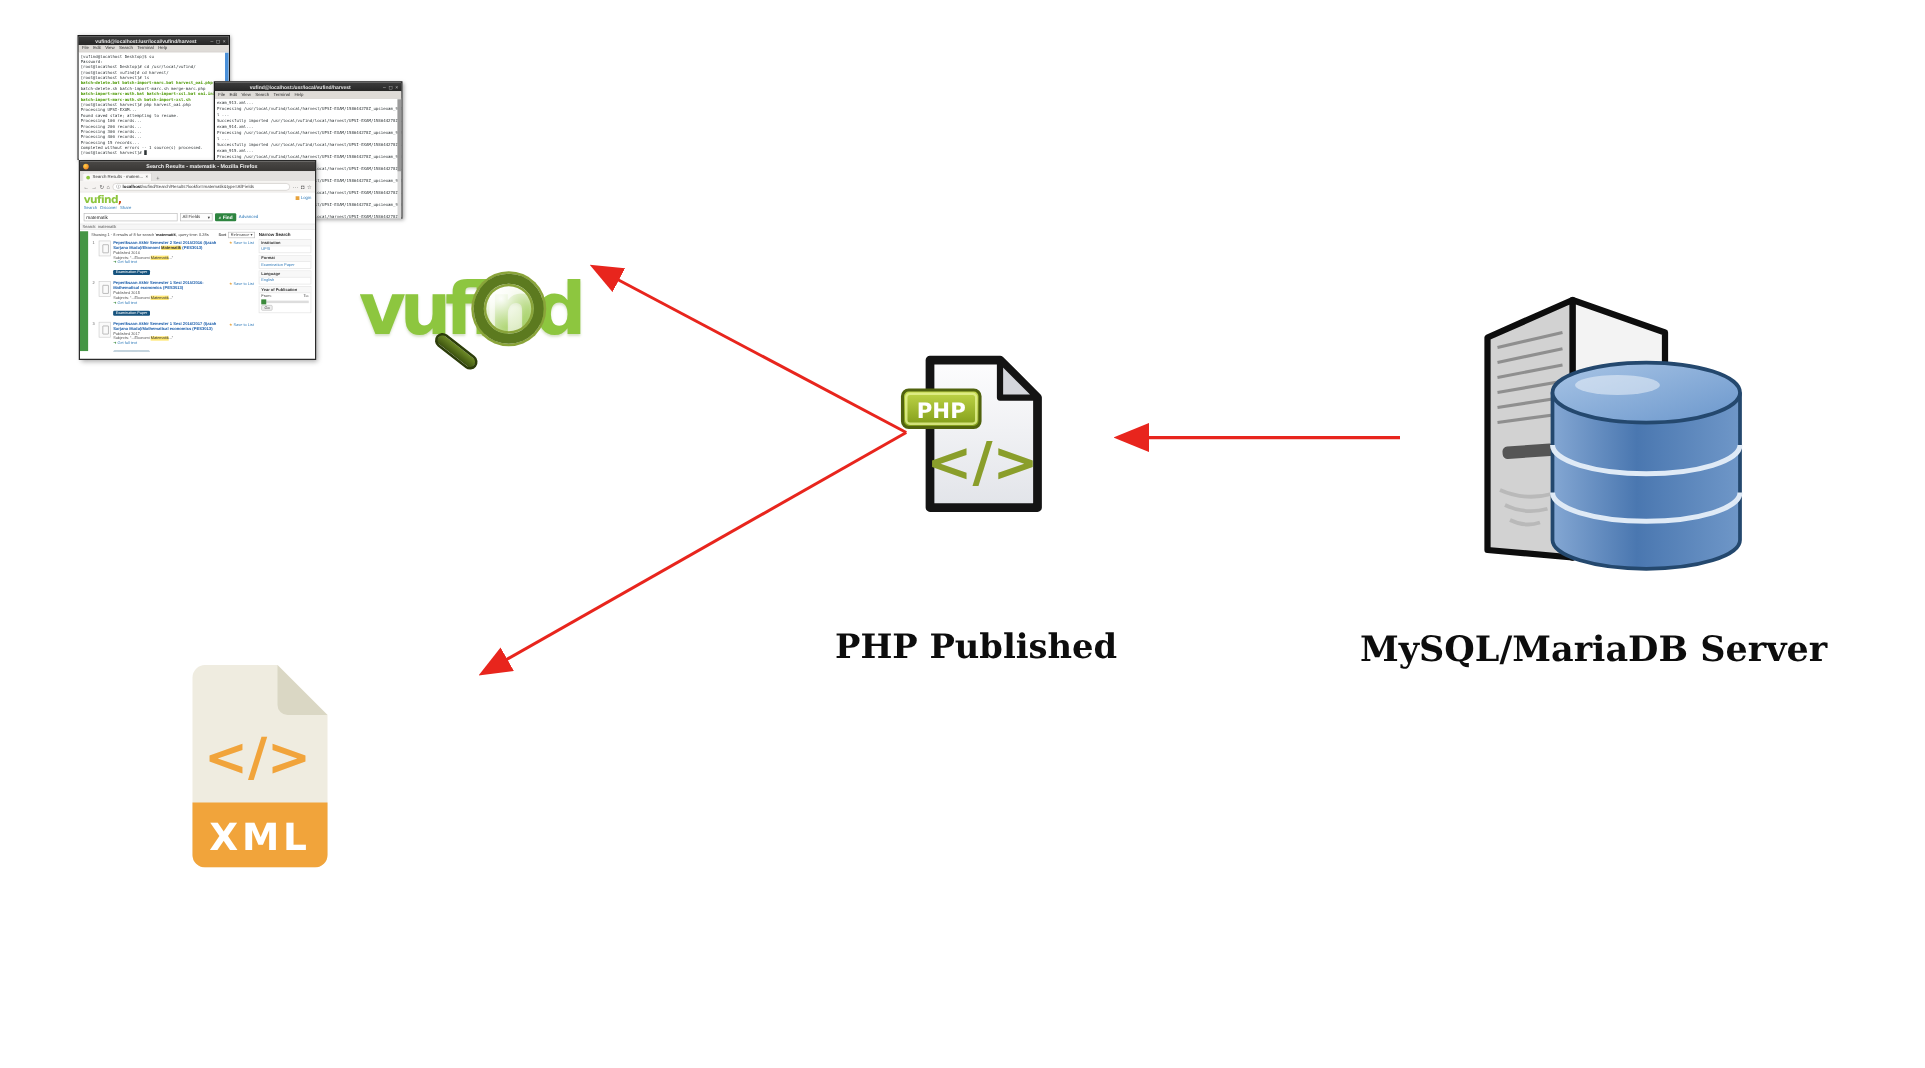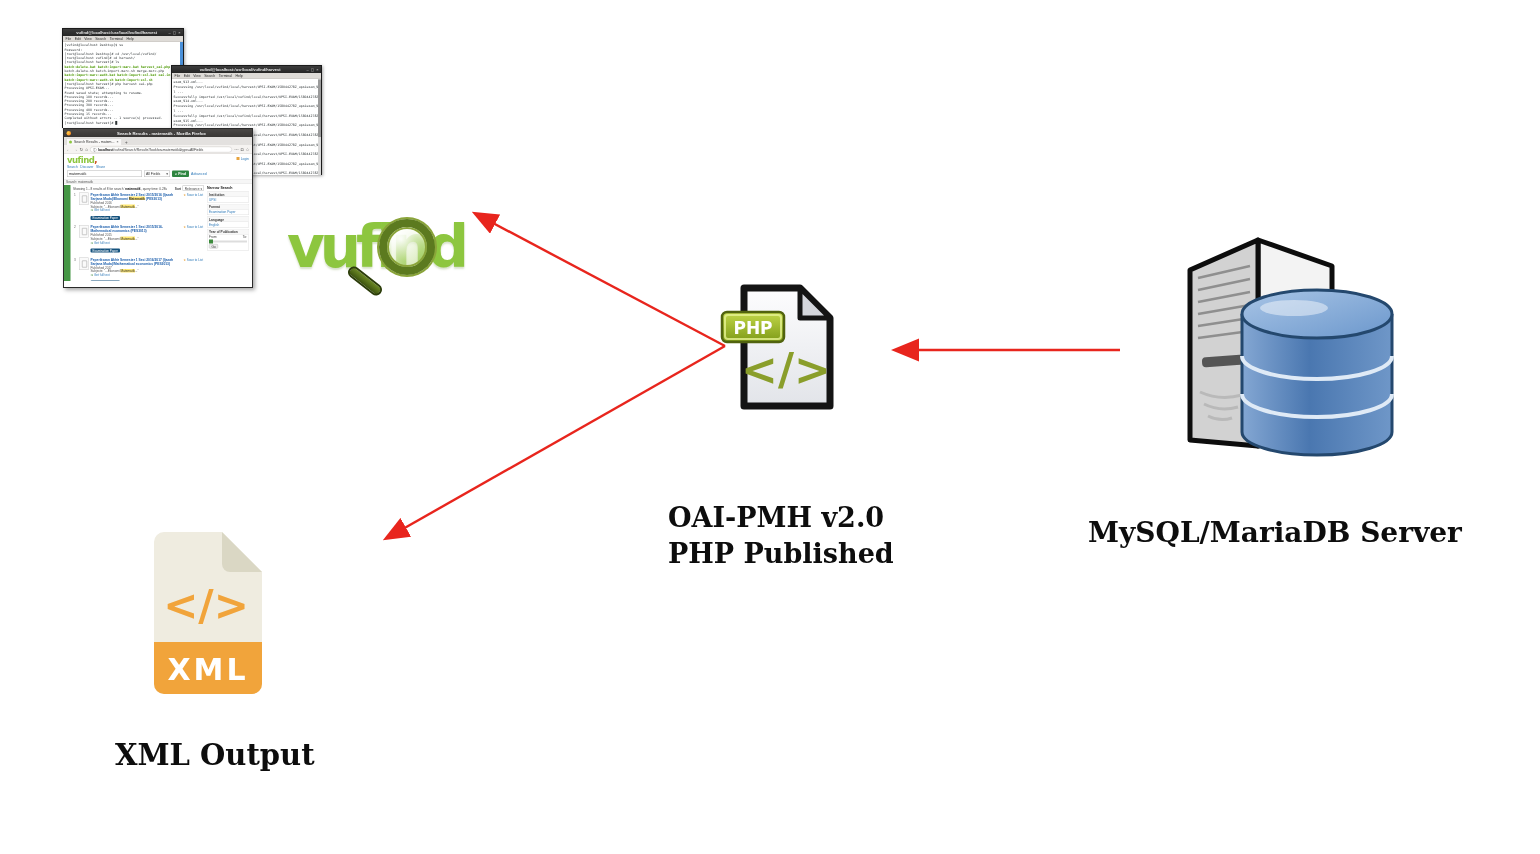--- a/index.html
+++ b/index.html
@@ -111,21 +111,21 @@
     border:8px solid #5c7a1f; box-shadow:0 0 0 2px #8aa43a, inset 0 0 0 2px #8aa43a,
       inset 4px 6px 10px rgba(255,255,255,.9);
     background:radial-gradient(circle at 35% 30%, rgba(255,255,255,.95), rgba(205,228,165,.55) 60%, rgba(150,190,90,.5)); }
   .lens-handle { position:absolute; left:58px; top:62px; width:40px; height:12px; border-radius:6px;
     background:linear-gradient(#6d8a26,#3c520f); border:2px solid #2c3d0a; transform:rotate(38deg); }
 
   
   .slab { position:absolute; font-family:"DejaVu Serif", "Liberation Serif", serif; font-weight:bold;
     color:#0d0d0d; }
   .lbl-conn { left:668px; top:500px; font-size:27px; line-height:36px; }
-  .lbl-db   { left:1088px; top:516px; font-size:28px; }
+  .lbl-db   { left:1088px; top:503px; font-size:28px; }
   .lbl-xml  { left:115px; top:738px; font-size:29px; }
 
   
   .icon-abs { position:absolute; }
   svg text { font-family:"DejaVu Sans", sans-serif; }
 </style>
 </head>
 <body>
 
 <div class="canvas">
@@ -454,19 +454,17 @@
         <path d="M0,24 V142 a75,23 0 0 0 150,0 V24" fill="url(#dbbody)" stroke="#24486e" stroke-width="3"></path>
         <path d="M0,66 a75,23 0 0 0 150,0" fill="none" stroke="#dfeaf6" stroke-width="4"></path>
         <path d="M0,104 a75,23 0 0 0 150,0" fill="none" stroke="#dfeaf6" stroke-width="4"></path>
         <ellipse cx="75" cy="24" rx="75" ry="24" fill="url(#dbtop)" stroke="#24486e" stroke-width="3"></ellipse>
         <ellipse cx="52" cy="18" rx="34" ry="8" fill="#ffffff" opacity="0.45"></ellipse>
       </g>
     </svg>
   </div>
 
   <div class="slab lbl-conn">
-    <div>OAI-PMH v2.0</div>
     <div>PHP Published</div>
   </div>
   <div class="slab lbl-db">MySQL/MariaDB Server</div>
-  <div class="slab lbl-xml">XML Output</div>
 
 </div>
 
 </body></html>

